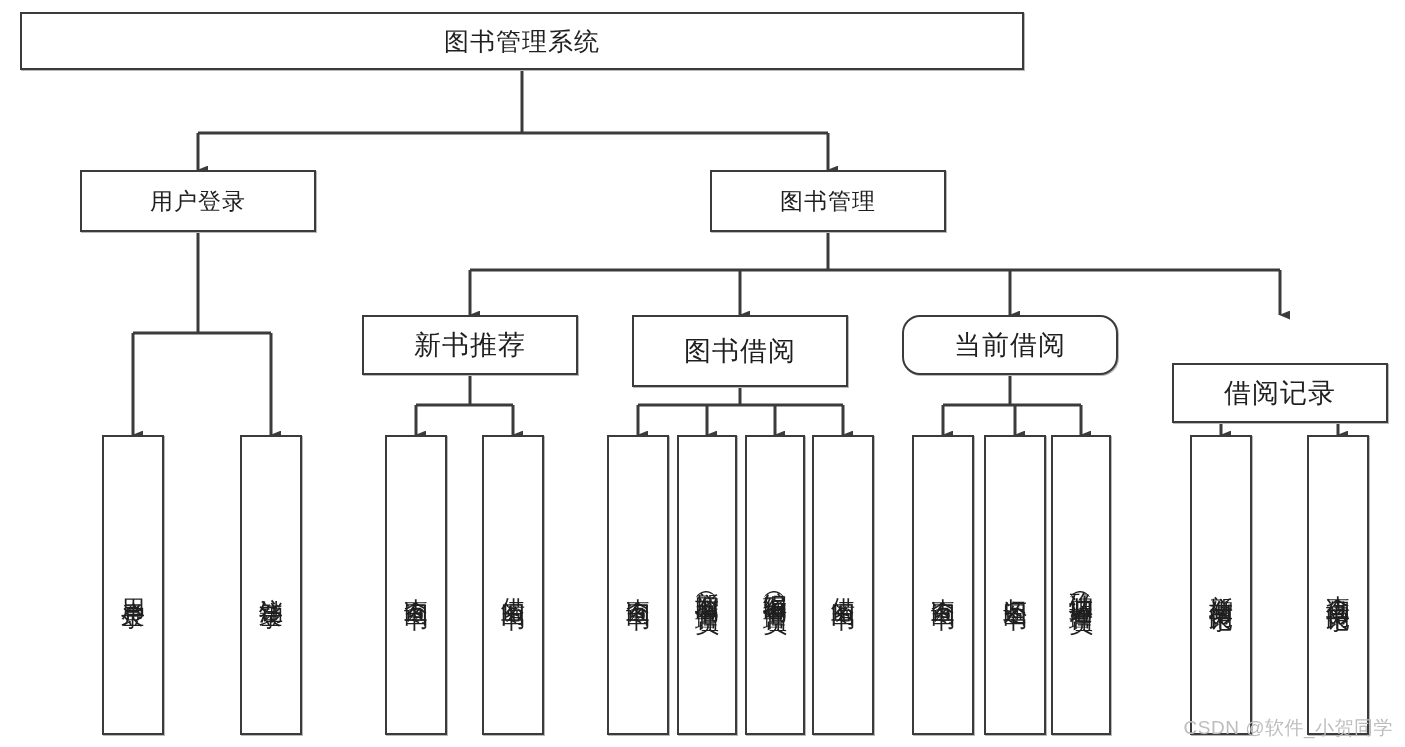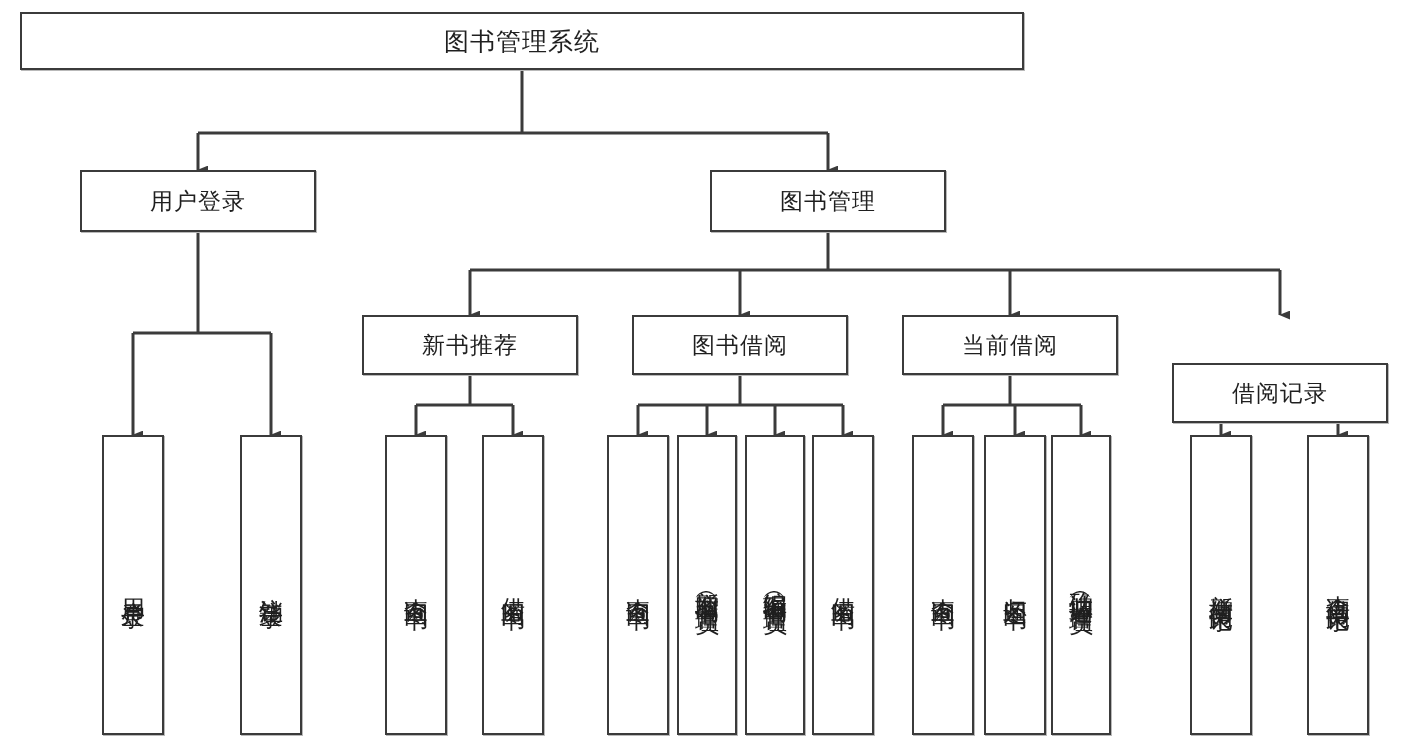--- a/index.html
+++ b/index.html
@@ -51,21 +51,21 @@
     align-items: center;
     justify-content: center;
     color: #1f1f1f;
     writing-mode: vertical-rl;
     text-orientation: upright;
     letter-spacing: 3px;
     line-height: 1;
   }
   .lvl0 .node-label-h { font-size: 25px; }
   .lvl1 .node-label-h { font-size: 23px; }
-  .lvl2 .node-label-h { font-size: 23px; }
+  .lvl2 .node-label-h { font-size: 27px; }
   .leaf .node-label-v { font-size: 24px; }
   #connectors {
     position: absolute;
     left: 0;
     top: 0;
     width: 1405px;
     height: 747px;
     pointer-events: none;
   }
   #watermark {
@@ -130,24 +130,24 @@
       </div>
       <div class="node-box lvl1" style="left: 80px; top: 170px; width: 236px; height: 62px;">
         <span class="node-label-h">用户登录</span>
       </div>
       <div class="node-box lvl1" style="left: 710px; top: 170px; width: 236px; height: 62px; font-family: Liberation Serif, serif;">
         <span class="node-label-h">图书管理</span>
       </div>
       <div class="node-box lvl2" style="left: 362px; top: 315px; width: 216px; height: 60px;">
         <span class="node-label-h">新书推荐</span>
       </div>
-      <div class="node-box lvl2" style="left: 632px; top: 315px; width: 216px; height: 60px;">
+      <div class="node-box lvl2" style="left: 632px; top: 315px; width: 216px; height: 72px;">
         <span class="node-label-h">图书借阅</span>
       </div>
-      <div class="node-box lvl2" style="left: 902px; top: 315px; width: 216px; height: 60px;">
+      <div class="node-box lvl2" style="left: 902px; top: 315px; width: 216px; height: 60px; border-radius: 18px;">
         <span class="node-label-h">当前借阅</span>
       </div>
       <div class="node-box lvl2" style="left: 1172px; top: 315px; width: 216px; height: 60px; margin-top: 48px;">
         <span class="node-label-h">借阅记录</span>
       </div>
       <div class="node-box leaf" style="left: 102px; top: 435px; width: 62px; height: 300px;">
         <span class="node-label-v">用户登录</span>
       </div>
       <div class="node-box leaf" style="left: 240px; top: 435px; width: 62px; height: 300px;">
         <span class="node-label-v">注销登录</span>
@@ -179,13 +179,14 @@
       <div class="node-box leaf" style="left: 1051px; top: 435px; width: 60px; height: 300px;">
         <span class="node-label-v">确认归还（管理员）</span>
       </div>
       <div class="node-box leaf" style="left: 1190px; top: 435px; width: 62px; height: 300px;">
         <span class="node-label-v">新增借阅记录</span>
       </div>
       <div class="node-box leaf" style="left: 1307px; top: 435px; width: 62px; height: 300px;">
         <span class="node-label-v">查询借阅记录</span>
       </div>
     </div>
+  <div id="watermark">CSDN @软件_小贺同学</div>
 </div>
 
 </body></html>

